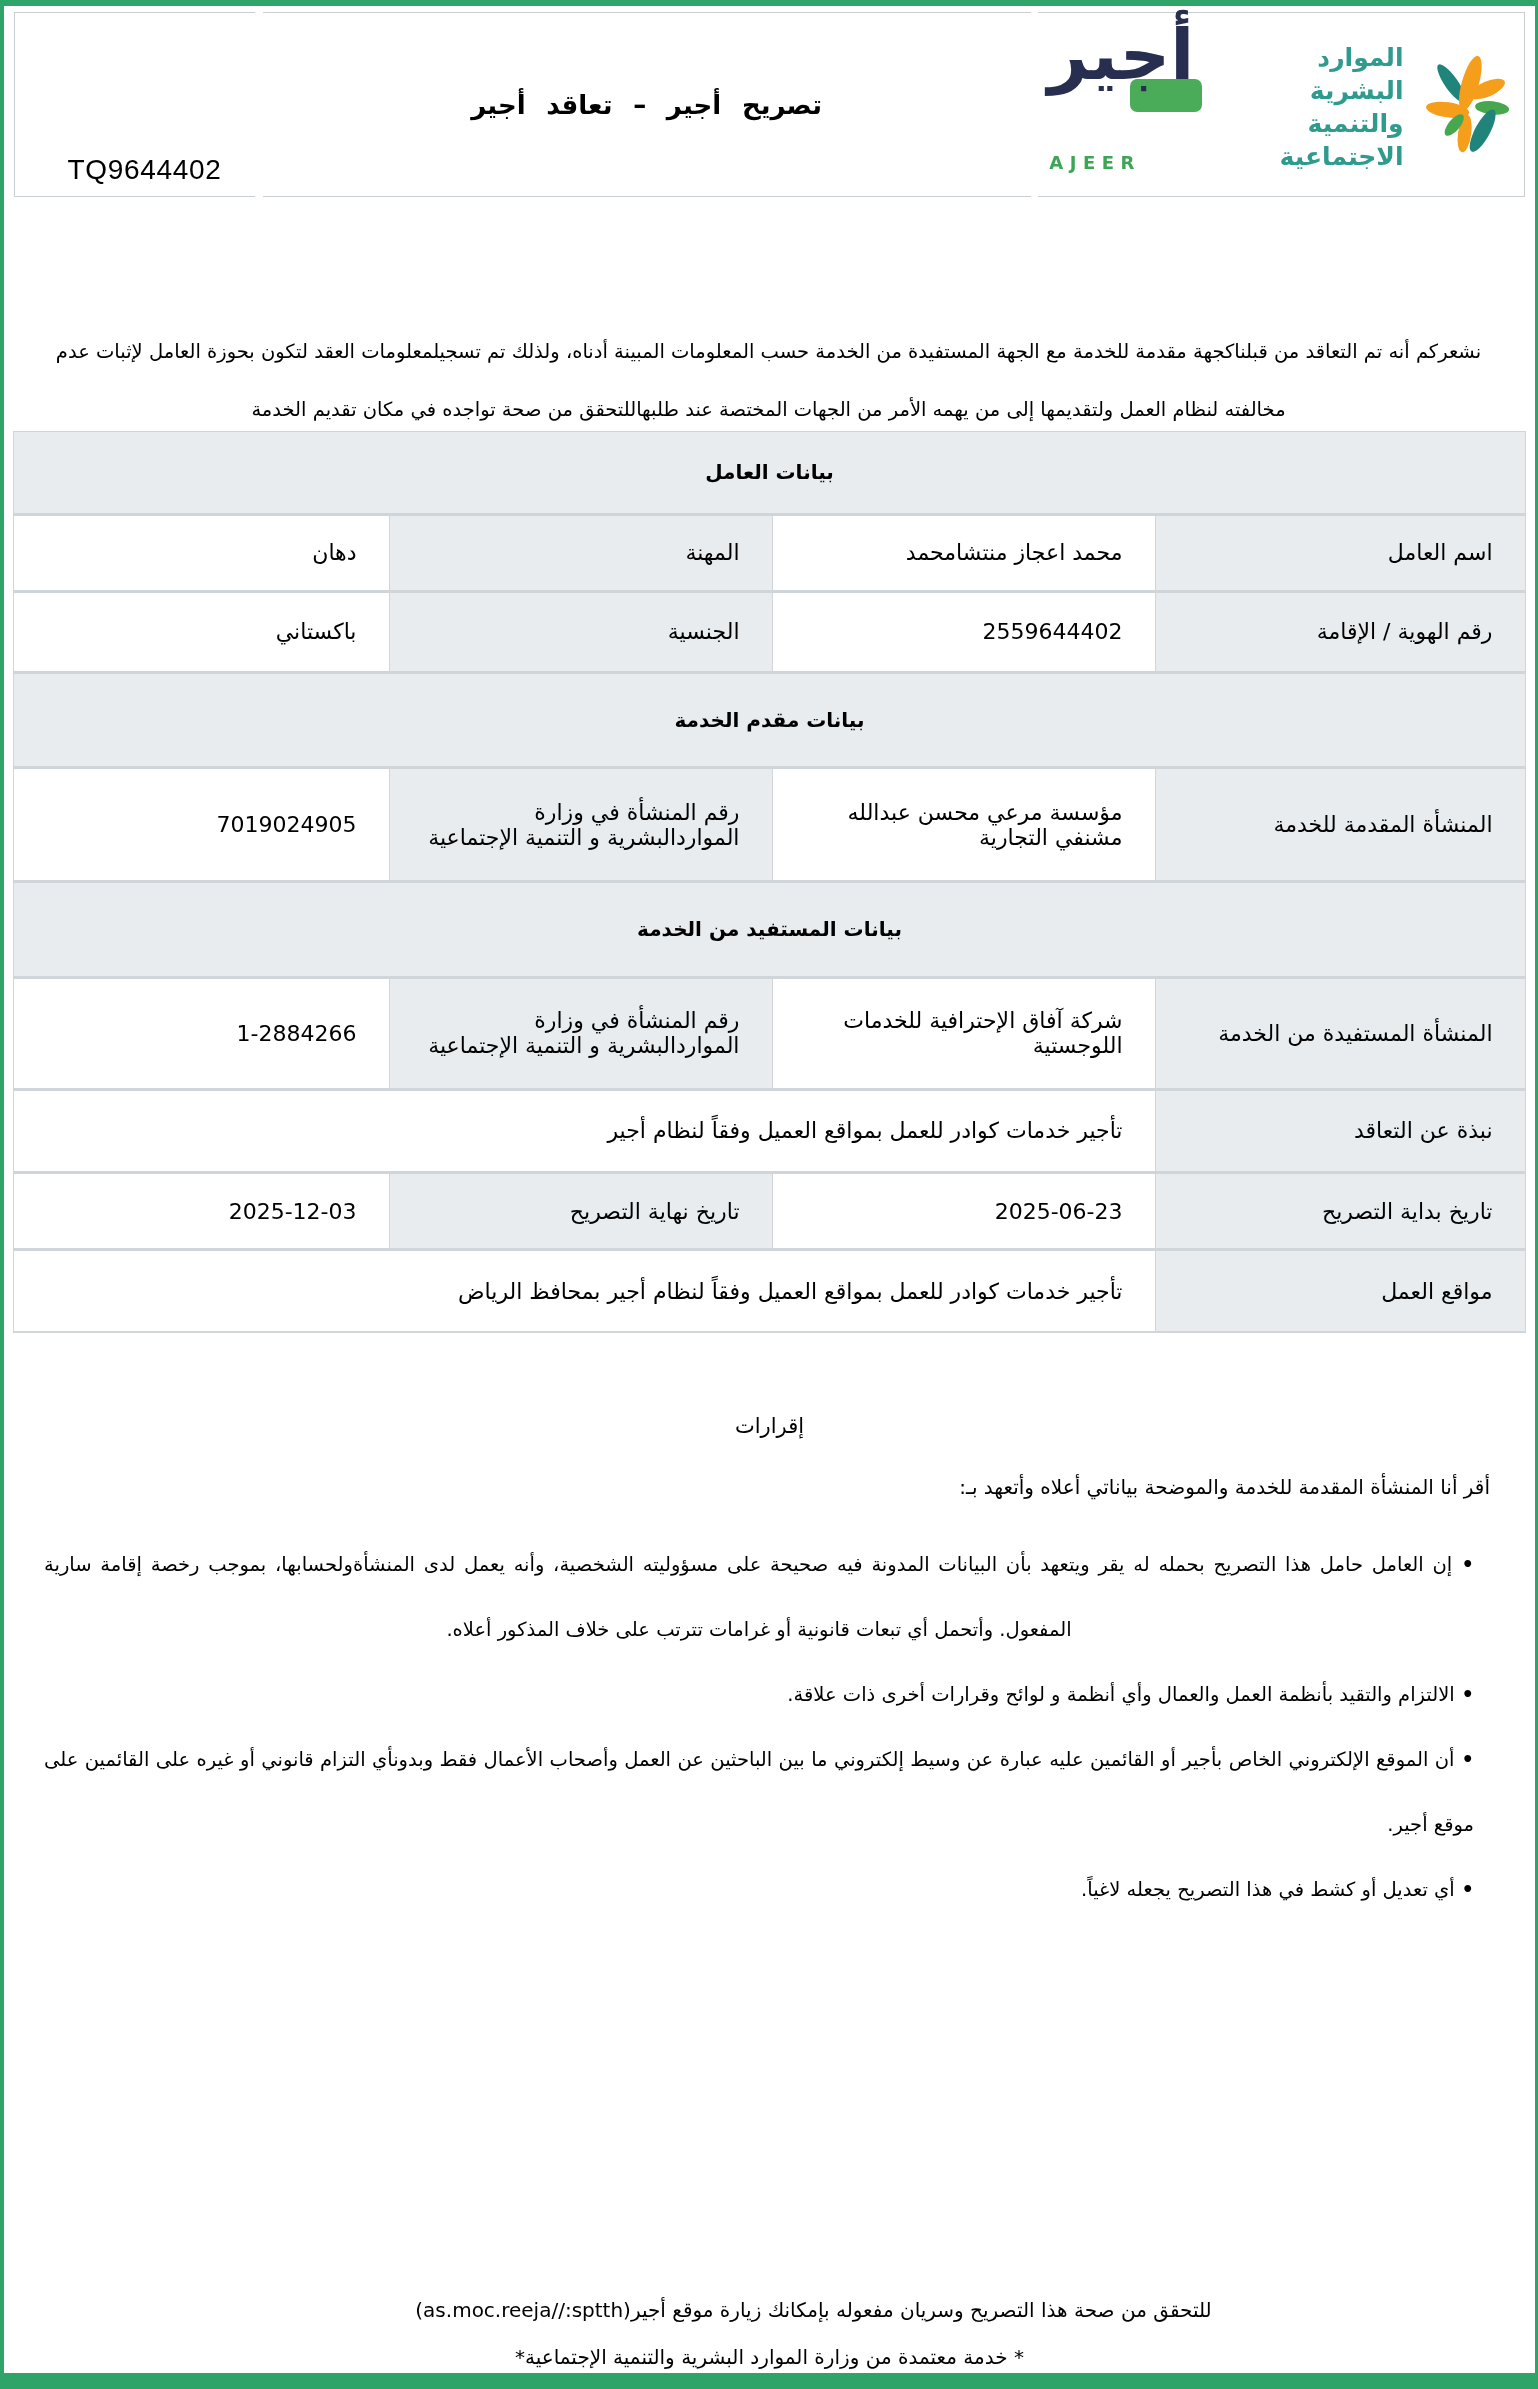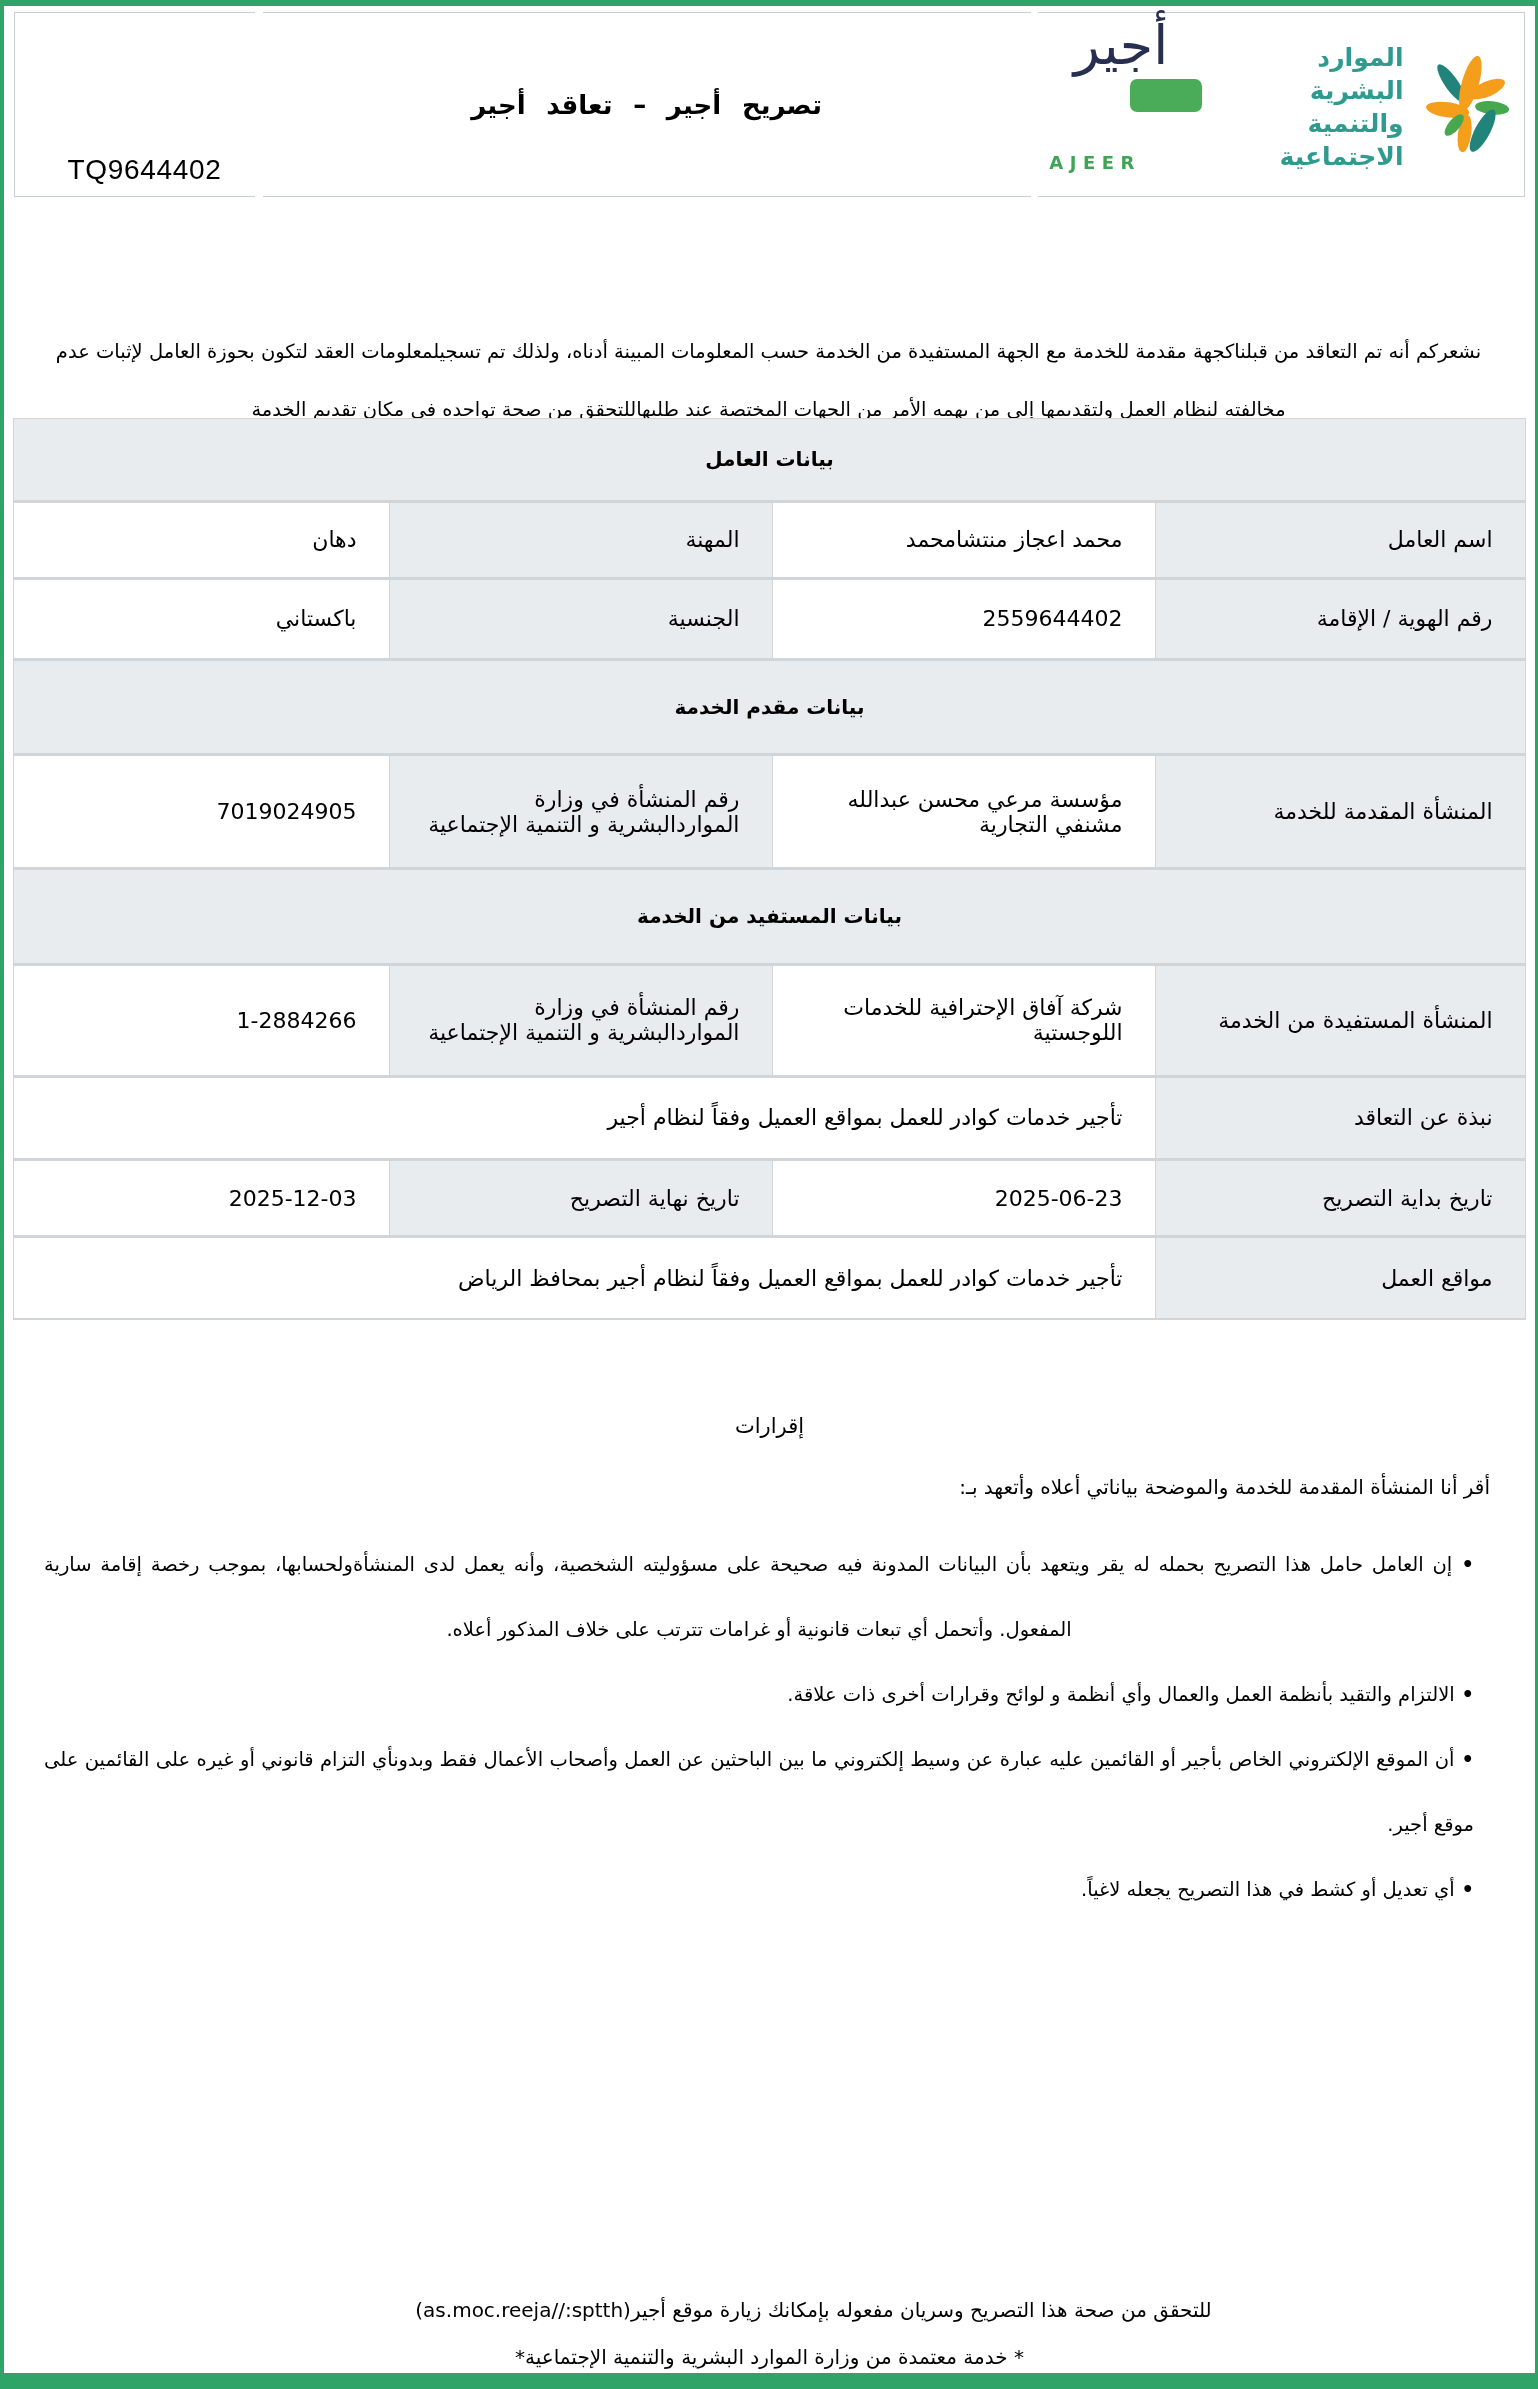--- a/index.html
+++ b/index.html
@@ -23,34 +23,34 @@
   .hcell.right { flex:1; border-right:1.4px solid #c9ced3;
                  display:flex; align-items:center; justify-content:flex-start; gap:20px; padding:0 7.2px; }
   .doc-title { font-size:26px; font-weight:bold; word-spacing:11.6px; direction:rtl; }
   .tq { position:absolute; left:52px; bottom:10px; font-family:Liberation Sans, sans-serif;
         font-size:28px; letter-spacing:0.7px; }
 
   .ajeer { position:relative; width:184px; height:148px; margin-top:7.2px; }
   .ajeer-green-block { position:absolute; left:85px; top:45px; width:72px; height:33px;
                        background:#4aac58; border-radius:7.2px; }
   .ajeer-ar { position:absolute; left:0; top:-20px; width:100%; text-align:center;
-              font-size:54px; font-weight:normal; color:#272e4f; direction:rtl; }
+              font-size:70px; font-weight:bold; color:#272e4f; direction:rtl; }
   .ajeer-en { position:absolute; left:4.3px; bottom:9px; font-size:18px; font-weight:bold;
               color:#3fa556; letter-spacing:6.5px; font-family:"DejaVu Sans", sans-serif; }
   .ministry { display:flex; align-items:center; gap:19px; margin-top:4.3px; }
   .ministry-text { text-align:right; direction:rtl; color:#2f9b8f; font-weight:bold;
                    font-size:25px; line-height:33px; }
   .emblem { width:116px; height:130px; }
 
   
   .intro { position:absolute; left:43px; top:323px; width:1451px; direction:rtl;
            text-align:center; font-size:19.5px; line-height:58px; }
 
   
-  .main-table { position:absolute; left:13px; top:418px; width:1513px;
+  .main-table { position:absolute; left:13px; top:431px; width:1513px;
                 border-collapse:collapse; direction:rtl; table-layout:fixed; }
   .main-table td { border:1.4px solid #d0d5d9; border-top-width:3.6px; border-bottom-width:3.6px;
                    vertical-align:middle; font-size:22px; padding:4.3px 32.5px 4.3px 13px;
                    text-align:right; overflow:hidden; }
   .main-table tr:first-child td { border-top-width:1.4px; }
   .main-table tr:last-child td  { border-bottom-width:2.2px; }
   td.sec { background:#e8ecef; text-align:center; font-weight:bold; font-size:20px; padding:4.3px; }
   td.lbl { background:#e8ecef; }
   td.val { background:#ffffff; }
   tr.h112 td { height:72px; } tr.h104 td { height:66px; } tr.h108 td { height:69px; }

